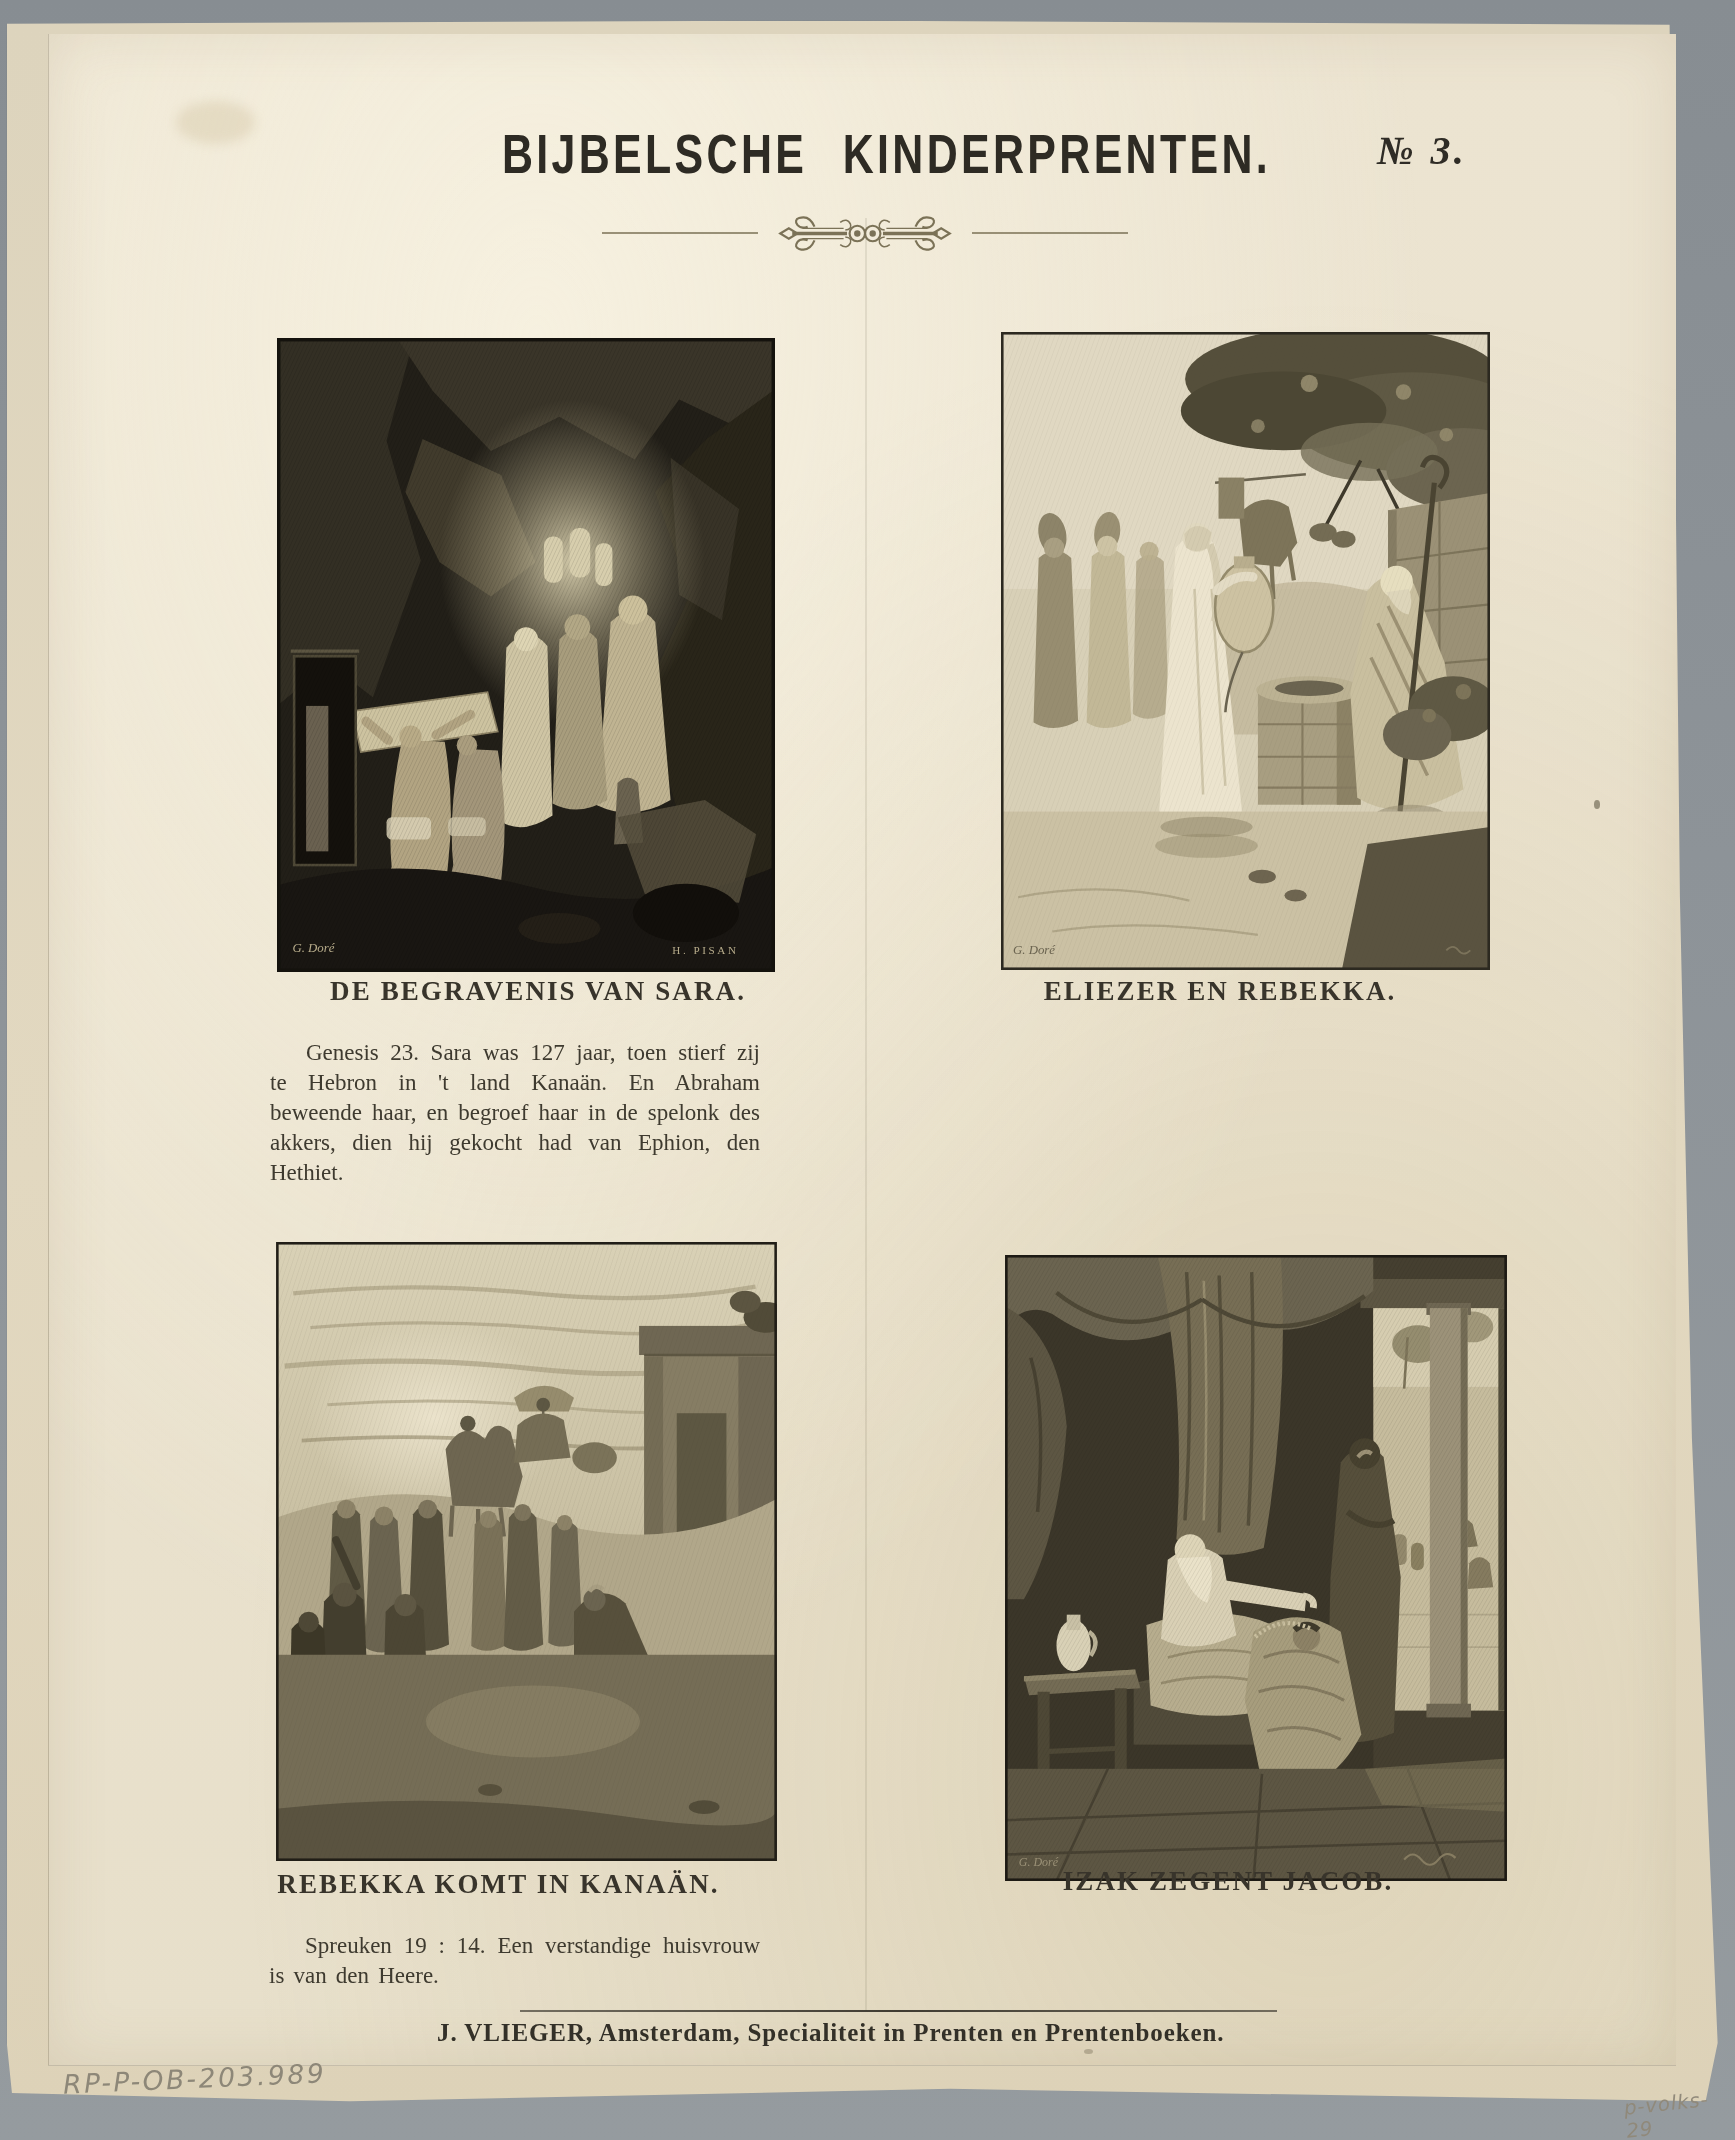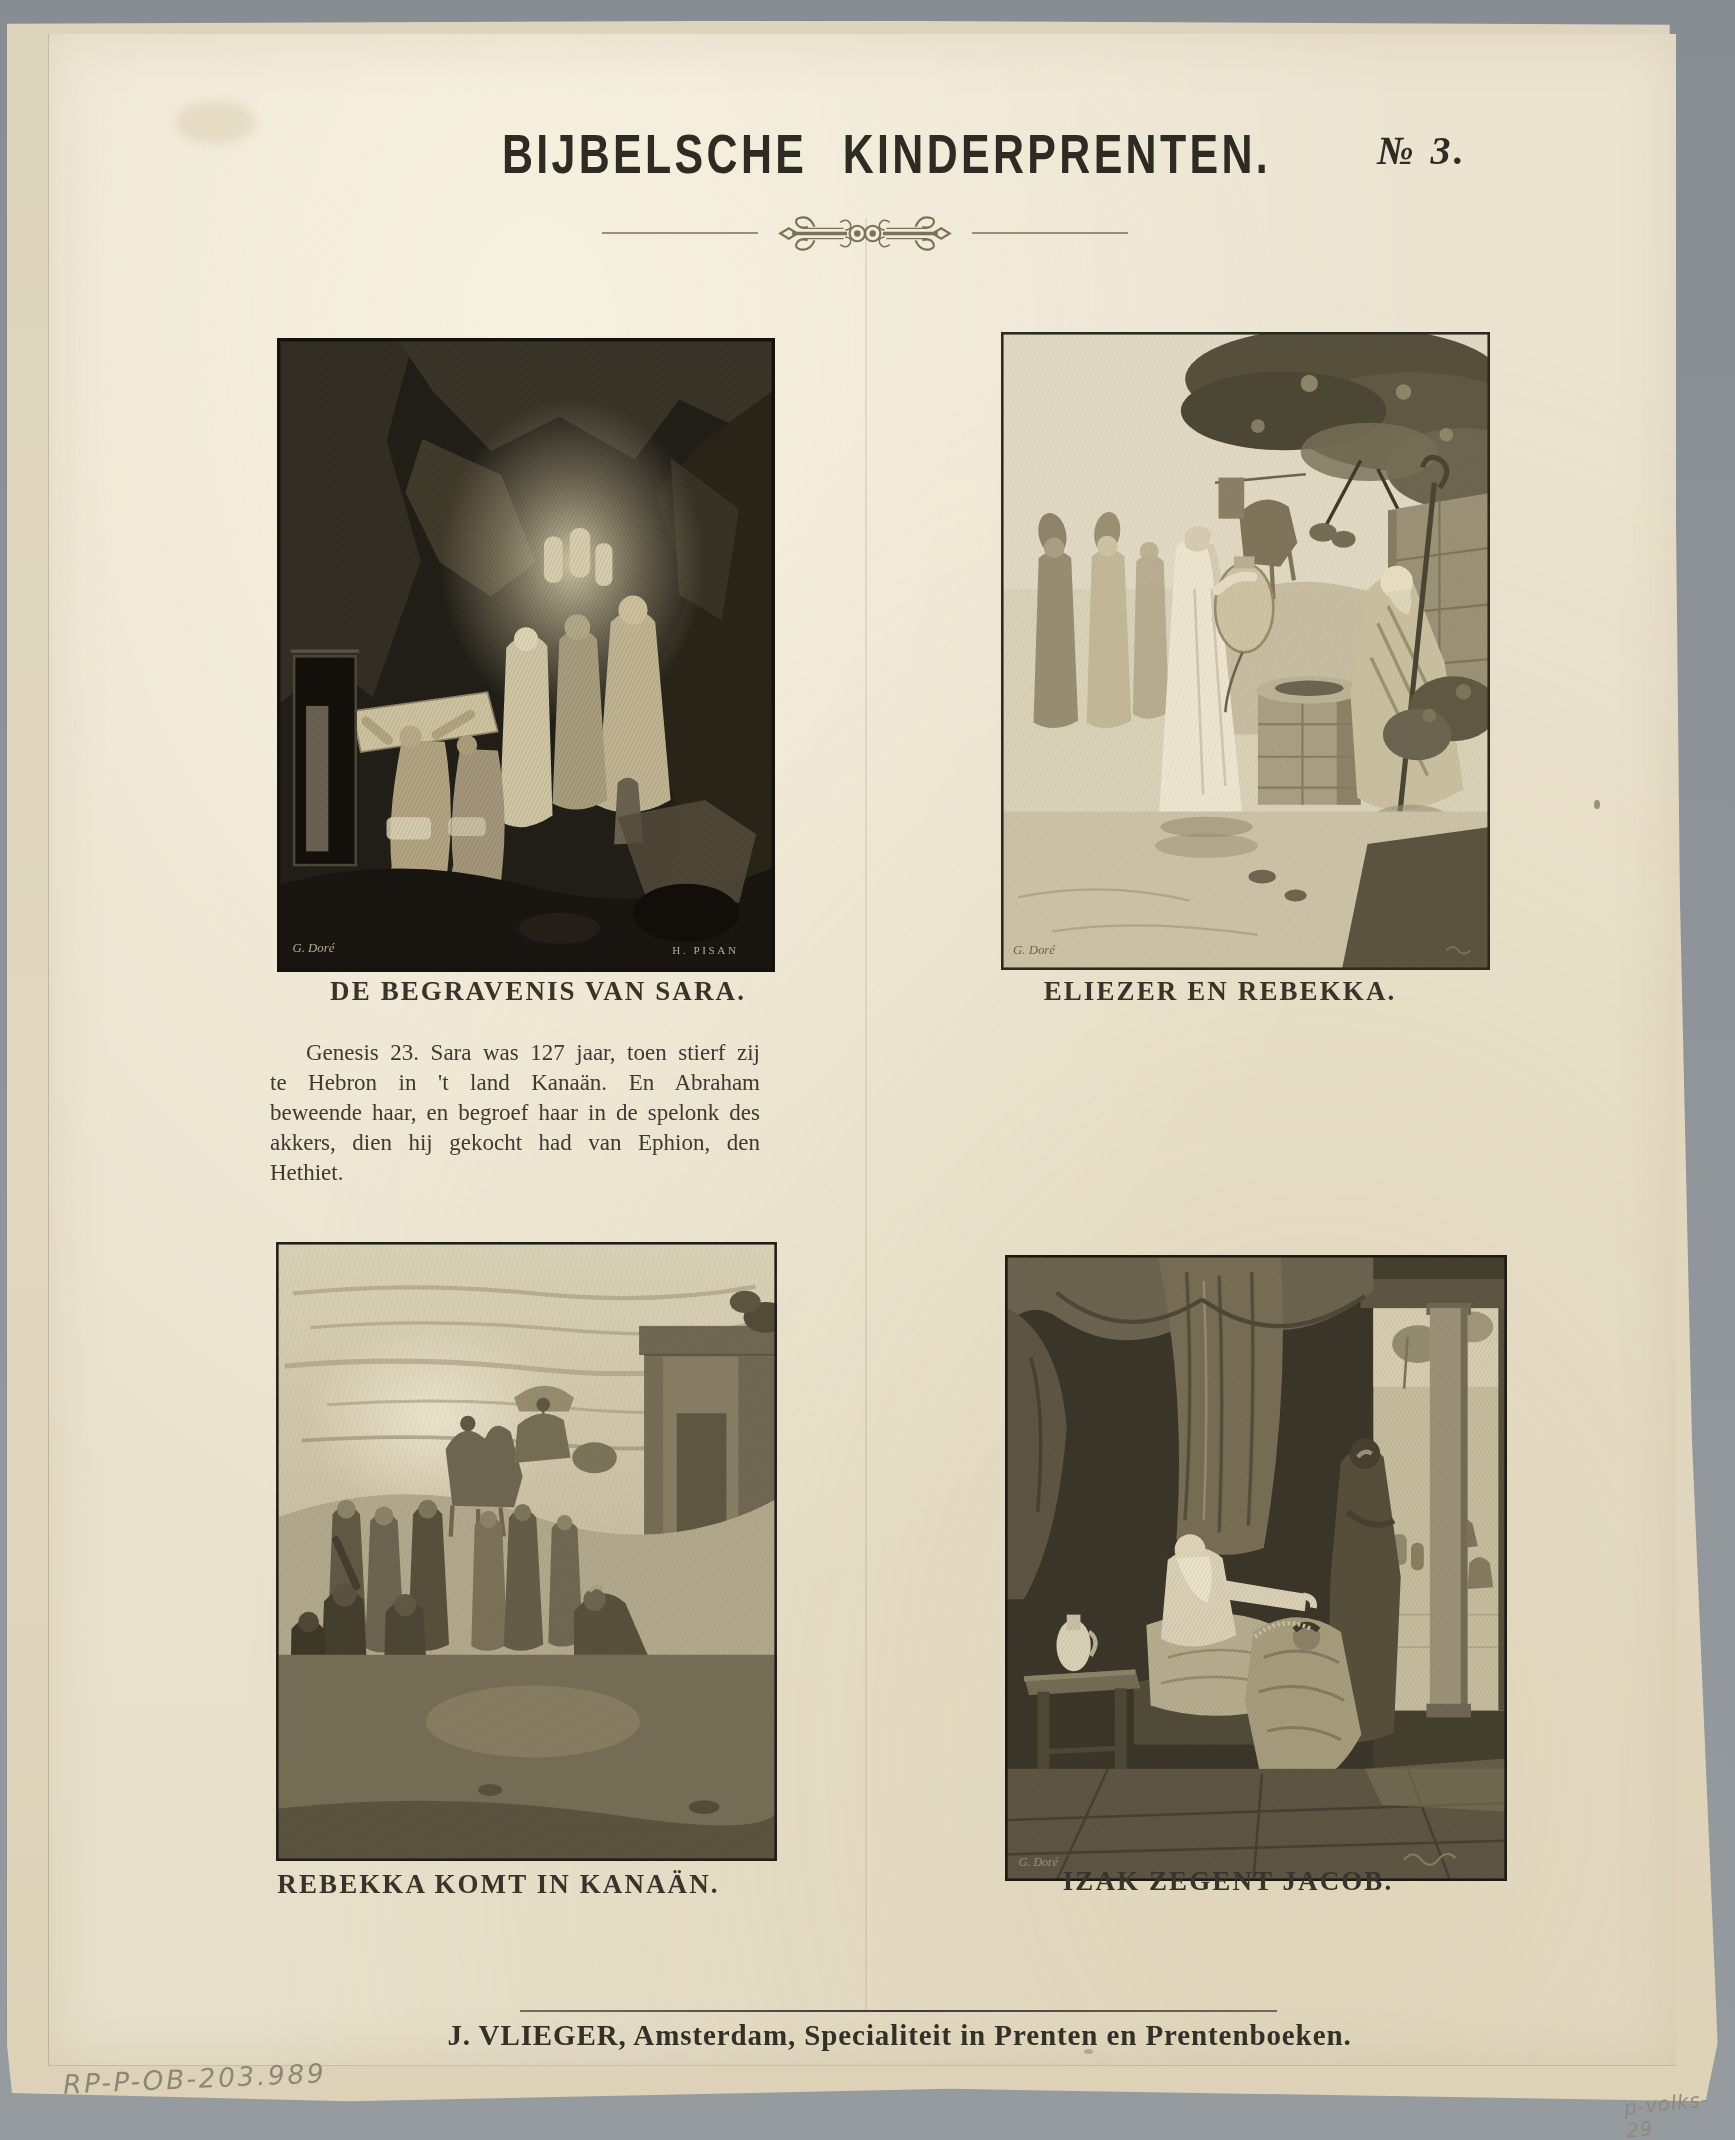--- a/index.html
+++ b/index.html
@@ -58,22 +58,22 @@
   .cap-body{position:absolute;font-size:23px;line-height:30px;color:#3e3a2f;
     text-align:justify;text-indent:36px;word-spacing:3.4px;margin:16px;}
   .c1{left:254px;top:1022px;width:490px;}
   .c2{left:977px;top:1022px;width:492px;}
   .c3{left:253px;top:1915px;width:491px;}
   .c4{left:979px;top:1911px;width:497px;}
 
   
   .pub-rule{position:absolute;left:520px;top:2010px;width:757px;height:1.7px;
     background:linear-gradient(90deg,rgba(55,51,42,.65),rgba(55,51,42,.95),rgba(55,51,42,.65));}
-  .publisher{position:absolute;left:437px;top:2019px;width:925px;text-align:center;
-    font-weight:bold;font-size:29px;letter-spacing:0.9px;color:#333028;}
+  .publisher{position:absolute;left:437px;top:2019px;width:925px;text-align:left;
+    font-weight:bold;font-size:25px;letter-spacing:0.9px;color:#333028;}
   .hand{position:absolute;color:#8d8778;font-family:"DejaVu Sans",sans-serif;font-style:italic;}
   .hand.left{left:63px;top:2063px;font-size:26.5px;letter-spacing:2.6px;transform:rotate(-2.5deg);}
   .hand.right{left:1625px;top:2091px;font-size:19.7px;letter-spacing:0.9px;transform:rotate(-6deg);color:#90897a;}
 </style>
 </head>
 <body>
 
 <div class="stage">
   <div class="backing"></div>
   <div class="sheet"></div>
@@ -449,20 +449,21 @@
         <polygon points="420,600 586,588 586,650 440,642" fill="#7d7459" opacity=".6"></polygon>
       </g>
       <rect width="586" height="731" fill="url(#hx4)" opacity=".16"></rect>
       <text x="16" y="714" font-size="14" font-style="italic" fill="#a1977c" opacity=".9">G. Doré</text>
       <path d="M466 706 q10 -12 20 0 t20 0 t20 -2" stroke="#8d8266" stroke-width="2.5" fill="none" opacity=".85"></path>
       <rect x="1.5" y="1.5" width="583" height="728" fill="none" stroke="#1d1a14" stroke-width="3"></rect>
     </svg>
   </figure>
 
   <h2 class="cap-head h3">REBEKKA KOMT IN KANAÄN.</h2>
+  <p class="cap-body c3">Spreuken 19 : 14. Een verstandige huisvrouw is van den Heere.</p>
 
   <h2 class="cap-head h4">IZAK ZEGENT JACOB.</h2>
 
   <div class="pub-rule"></div>
   <div class="publisher">J. VLIEGER, Amsterdam, Specialiteit in Prenten en Prentenboeken.</div>
 
   <div class="hand left">RP-P-OB-203.989</div>
   <div class="hand right">p-volks-29</div>
 </div>
 

